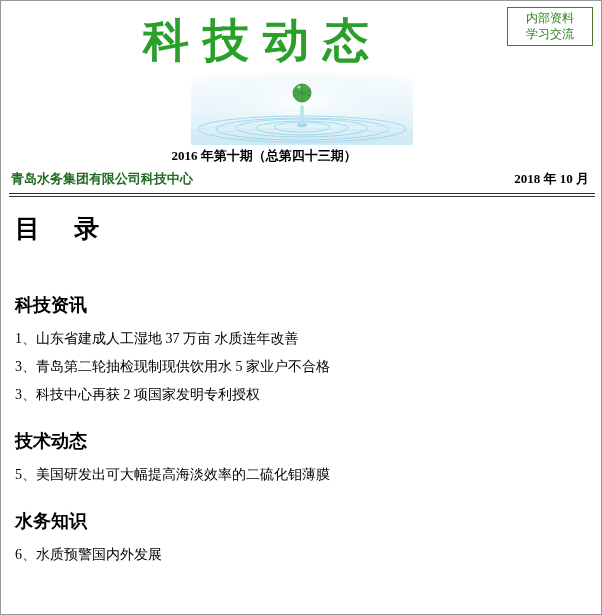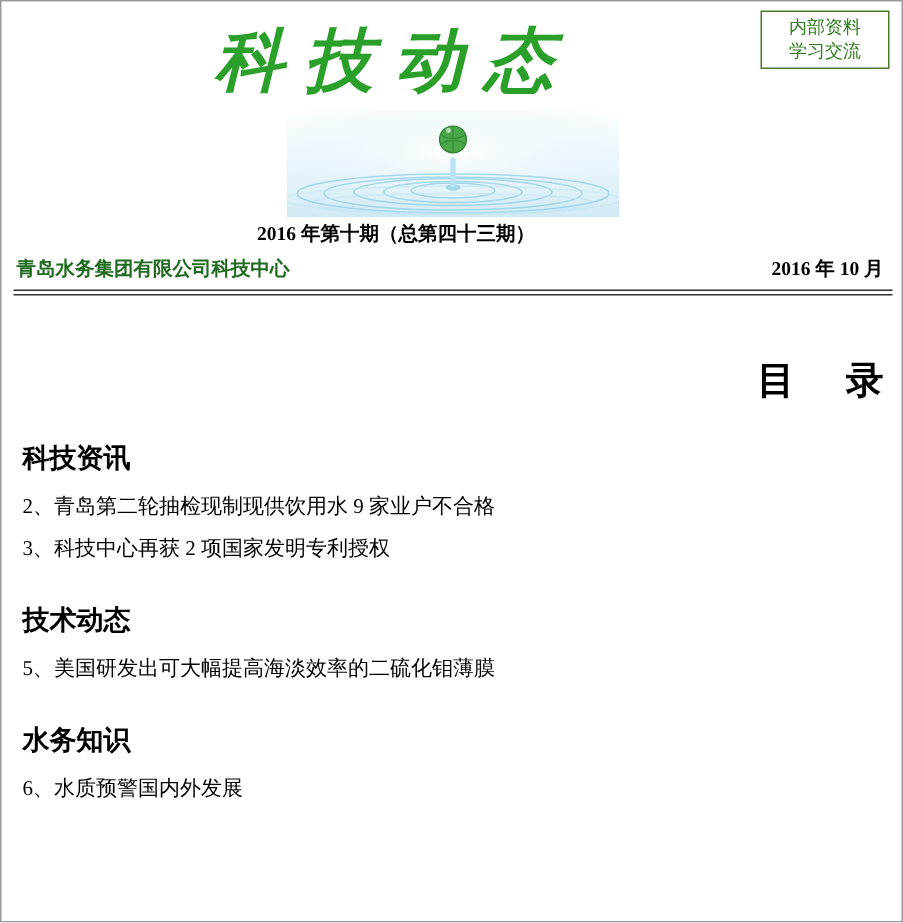--- a/index.html
+++ b/index.html
@@ -45,21 +45,20 @@
     left: 0;
     width: 510px;
     text-align: center;
     color: #2aa02a;
     font-family: "Liberation Serif", serif;
     font-weight: bold;
     font-size: 46px;
     letter-spacing: 14px;
     text-indent: 14px;
     line-height: 52px;
-    font-style: italic;
   }
   
   .banner {
     position: absolute;
     top: 72px;
     left: 190px;
     width: 222px;
     height: 72px;
     overflow: hidden;
   }
@@ -98,24 +97,24 @@
     position: absolute;
     top: 169px;
     right: 12px;
     font-size: 13px;
     font-weight: bold;
     font-family: "Liberation Serif", serif;
   }
 
   .toc-title {
     position: absolute;
-    top: 236px;
+    top: 211px;
     left: 0;
     width: 602px;
-    text-align: right;
+    text-align: left;
     font-size: 25px;
     font-weight: bold;
     letter-spacing: 14px;
     text-indent: 14px;
     font-family: "Liberation Serif", serif;
   }
 
   .toc {
     position: absolute;
     top: 292px;
@@ -182,32 +181,33 @@
       <circle cx="111" cy="20" r="9" fill="#4aa84a"></circle>
       <circle cx="111" cy="20" r="9" fill="none" stroke="#2f7f2f" stroke-width="0.8"></circle>
       <path d="M103 17c4 3 12 3 16 0M103 23c4-3 12-3 16 0M111 11v18" stroke="#2f7f2f" stroke-width="0.7" fill="none" opacity="0.8"></path>
       <circle cx="108" cy="14" r="1.6" fill="#ffffff" opacity="0.6"></circle>
     </svg>
   </div>
 
   <div class="issue-line">2016 年第十期（总第四十三期）</div>
 
   <div class="org-line">青岛水务集团有限公司科技中心</div>
-  <div class="date-line">2016 年 10 月</div>
+  <div class="date-line">2018 年 10 月</div>
 
   <div class="rule top"></div>
   <div class="rule bottom"></div>
 
   <div class="toc-title">目  录</div>
 
   <div class="toc">
 
     <div class="section">
       <div class="section-heading">科技资讯</div>
-      <div class="entry">2、青岛第二轮抽检现制现供饮用水 9 家业户不合格</div>
+      <div class="entry">1、山东省建成人工湿地 37 万亩  水质连年改善</div>
+      <div class="entry">3、青岛第二轮抽检现制现供饮用水 5 家业户不合格</div>
       <div class="entry">3、科技中心再获 2 项国家发明专利授权</div>
     </div>
 
     <div class="gap"></div>
 
     <div class="section">
       <div class="section-heading">技术动态</div>
       <div class="entry">5、美国研发出可大幅提高海淡效率的二硫化钼薄膜</div>
     </div>
 

